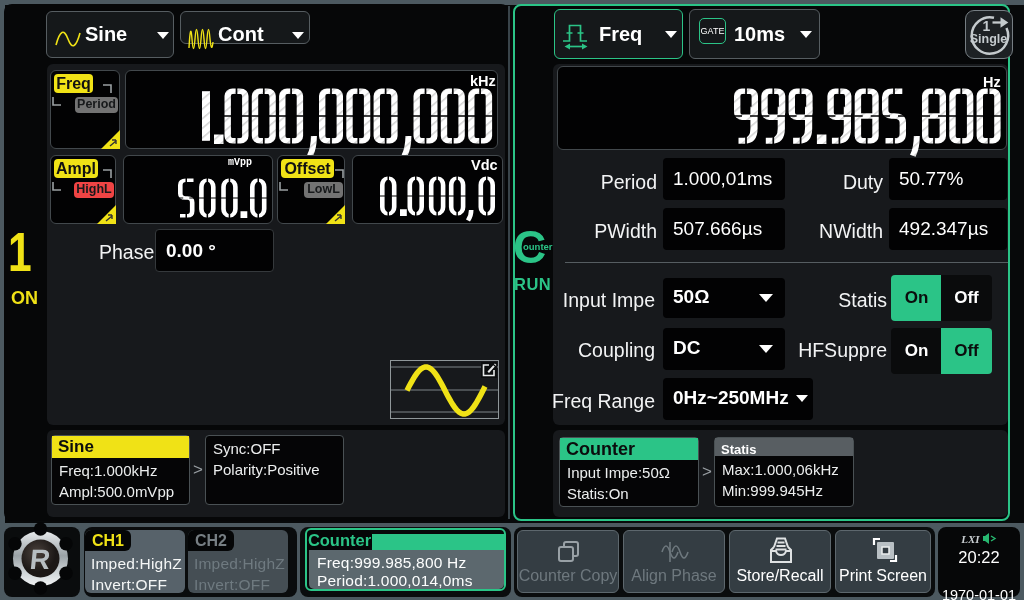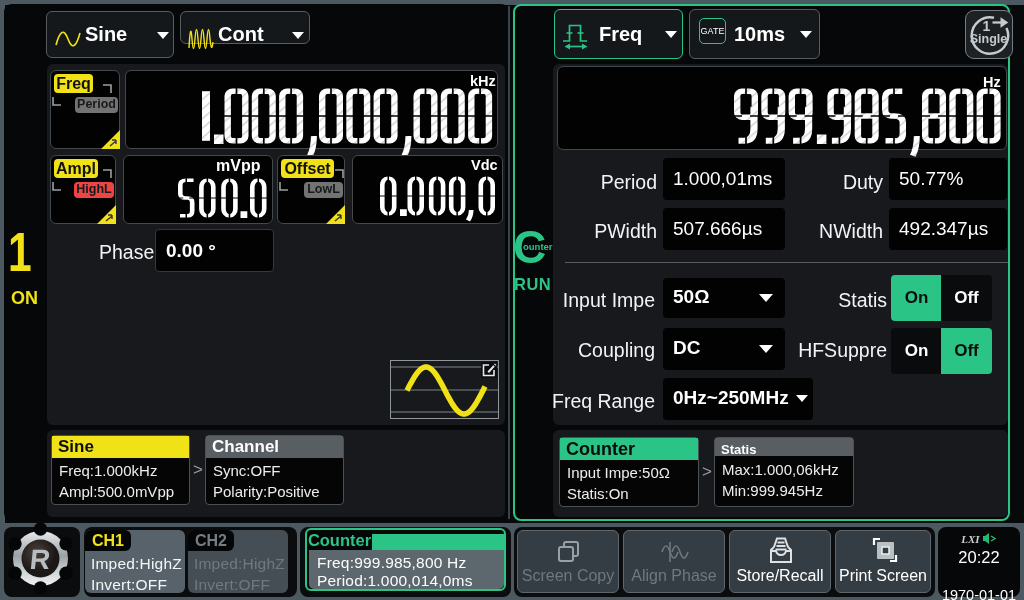--- a/index.html
+++ b/index.html
@@ -164,21 +164,21 @@
       <path d="M0,0 V8 H8" fill="none" stroke="#9aa0a3" stroke-width="1.6"></path>
     </svg>
   <div class="abs badge" style="left:23px;top:26px;width:40px;height:16px;background:#ef4444;color:#17191b;font-size:12.5px;line-height:15px;">HighL</div>
   <svg class="abs" style="left:46px;top:49px" width="19" height="19">
       <path d="M0,19 L19,0 L19,19 Z" fill="#f0e216"></path>
       <path d="M9,16 l6,-5 M11,10 l4,0 M15,10 l0,4" stroke="#333" stroke-width="1.4" fill="none"></path>
     </svg>
 </div>
 
 <div class="abs dispbox" style="left:123px;top:155px;width:150px;height:69px;"></div>
-<div class="abs unit" style="left:216px;top:157px;font-size:16px;">mVpp</div>
+<div class="abs unit" style="left:228px;top:157px;font-size:10px;font-family:Liberation Mono, monospace;">mVpp</div>
 <svg class="abs seg" style="left:178px;top:178px" width="89" height="40" viewBox="0 0 89 40" stroke-width="4.6">
 <g transform="scale(1,0.78)">
       <use href="#m5" x="0"></use>
       <use href="#m0" x="21.1"></use>
       <use href="#m0" x="43.2"></use>
       <use href="#mdot" x="62"></use>
       <use href="#m0" x="72"></use>
       <use href="#mcut" x="0"></use>
       <use href="#mcut" x="21.1"></use>
       <use href="#mcut" x="43.2"></use>
@@ -238,21 +238,20 @@
  </div>
 </div>
 
 <div class="abs card" style="left:51px;top:435px;width:139px;height:70px;">
  <div class="cardhead" style="background:#f0e216;color:#0c0d0d;">Sine</div>
  <div class="cardline" style="margin-top:4px;">Freq:1.000kHz</div>
  <div class="cardline" style="margin-top:4px;">Ampl:500.0mVpp</div>
 </div>
 <div class="abs" style="left:193px;top:460px;color:#9aa0a4;font-size:17px;">&gt;</div>
 <div class="abs card" style="left:205px;top:435px;width:139px;height:70px;">
- <div class="cardhead" style="background:#585e62;color:#fff;">Channel</div>
  <div class="cardline" style="margin-top:4px;">Sync:OFF</div>
  <div class="cardline" style="margin-top:4px;">Polarity:Positive</div>
 </div>
 
 <div id="rpanel" class="abs"></div>
 <div class="abs grn" style="left:513px;top:220px;font-size:46px;font-weight:bold;">C</div>
 <div class="abs grn" style="left:523px;top:241px;font-size:9.5px;font-weight:bold;">ounter</div>
 <div class="abs grn" style="left:514px;top:275px;font-size:16.5px;font-weight:bold;letter-spacing:0.5px;">RUN</div>
 
 <div class="abs ddl" style="left:554px;top:9px;width:129px;height:50px;border-color:#2bc487;">
@@ -412,21 +411,21 @@
  <div class="btab" style="width:65px;color:#2bc487;line-height:20px;height:20px;font-size:16.5px;">Counter</div>
  <div class="bline abs" style="left:4px;top:24px;color:#fdfefe;">Freq:999.985,800 Hz</div>
  <div class="bline abs" style="left:4px;top:42px;color:#fdfefe;">Period:1.000,014,0ms</div>
 </div>
 <div class="abs" style="left:514px;top:527px;width:421px;height:70px;background:#0a0c0d;border-radius:8px;"></div>
 <div class="btn" style="left:517px;width:102px;">
  <svg class="abs" style="left:38px;top:8px" width="26" height="26" viewBox="0 0 26 26">
       <rect x="8" y="3" width="14" height="14" rx="2" fill="none" stroke="#99a1a6" stroke-width="2"></rect>
       <rect x="3" y="8" width="14" height="14" rx="2" fill="#343d43" stroke="#99a1a6" stroke-width="2"></rect>
     </svg>
- <div class="btnlbl" style="color:#6e787e;">Screen Copy</div>
+ <div class="btnlbl" style="color:#6e787e;">Counter Copy</div>
 </div>
 <div class="btn" style="left:623px;width:102px;">
  <svg class="abs" style="left:36px;top:8px" width="30" height="26" viewBox="0 0 30 26">
       <path d="M2,13 Q6,1 10,13 T18,13 M12,13 Q16,1 20,13 T28,13" fill="none" stroke="#6e787e" stroke-width="1.6"></path>
       <path d="M10,3 V23" stroke="#6e787e" stroke-width="1.6"></path>
     </svg>
  <div class="btnlbl" style="color:#6e787e;">Align Phase</div>
 </div>
 <div class="btn" style="left:729px;width:102px;">
  <svg class="abs" style="left:39px;top:6px" width="24" height="27" viewBox="0 0 24 27">

